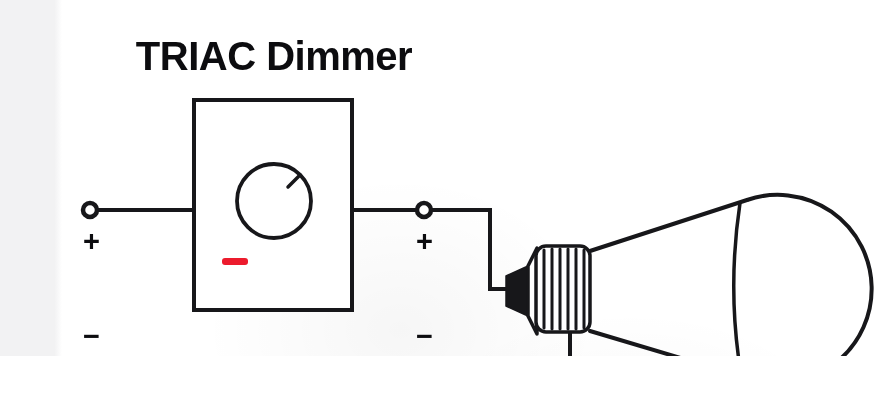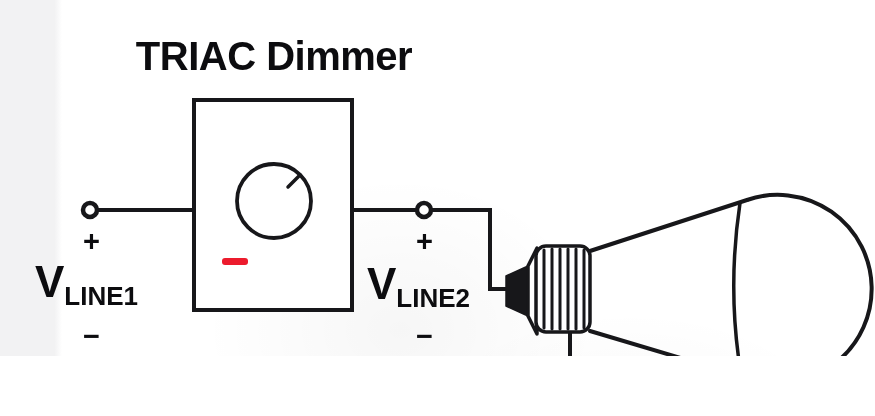--- a/index.html
+++ b/index.html
@@ -85,23 +85,21 @@
       <path class="stroke w4 rcap" d="M590,251 L747,200"></path>
       <path class="stroke w4 rcap" d="M590,331 L751,379"></path>
       <path class="stroke w4" d="M747,200 A94,94 0 1 1 751,379"></path>
       <path class="stroke w35" d="M740,203 Q727,290 741,374"></path>
     </g>
   </svg>
 
   <div class="label title" style="left:124px;top:36px;width:300px">TRIAC Dimmer</div>
 
 
-  <div class="label" style="left:35px;top:260px"><span class="vsym">V</span><span class="vsub">LINE1</span></div>
 
   <div class="label sign" style="left:83px;top:227px">+</div>
   <div class="label sign" style="left:83px;top:322px">−</div>
 
-  <div class="label" style="left:367px;top:262px"><span class="vsym">V</span><span class="vsub">LINE2</span></div>
 
   <div class="label sign" style="left:416px;top:227px">+</div>
   <div class="label sign" style="left:416px;top:322px">−</div>
 
 </div>
 
 </body></html>

